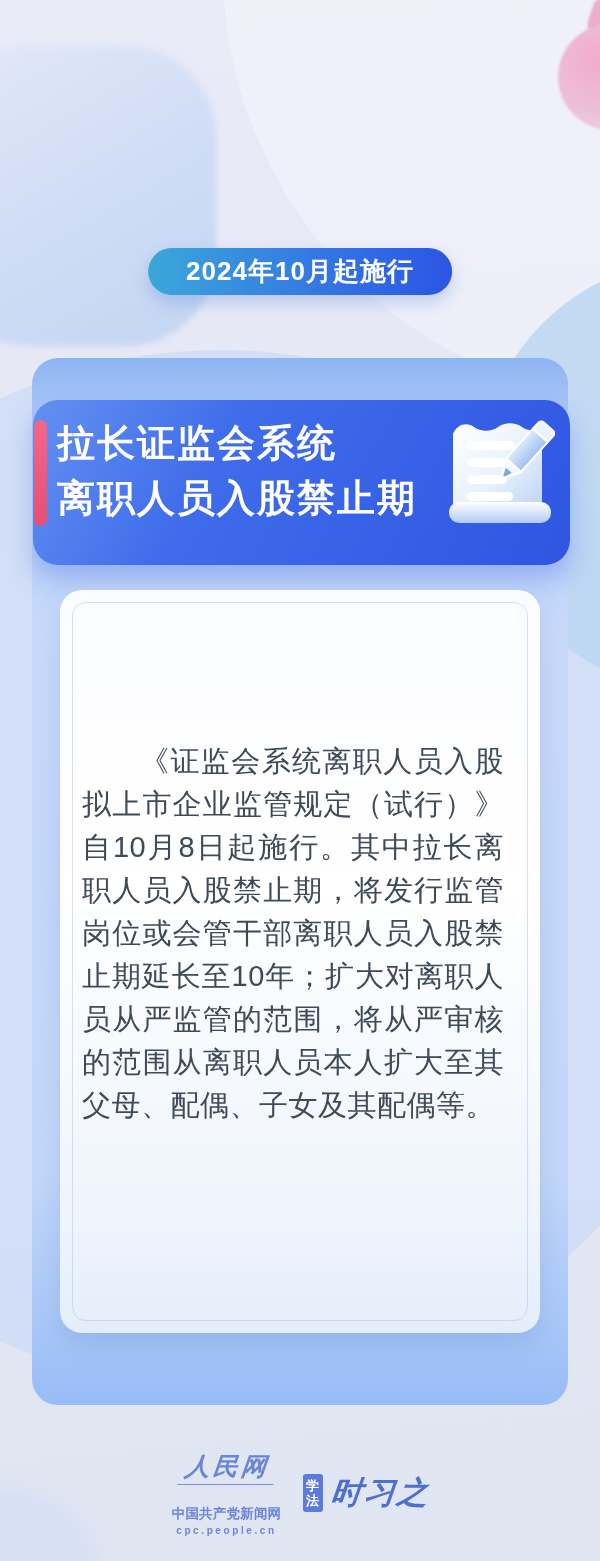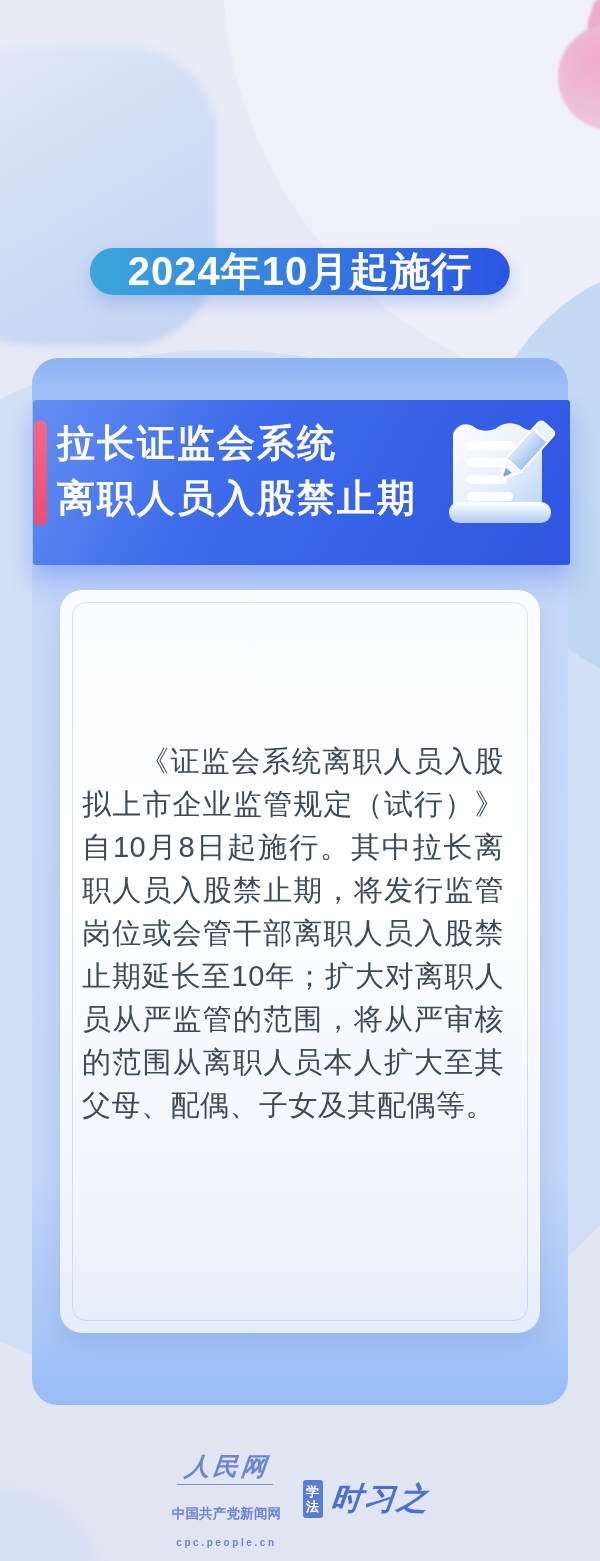--- a/index.html
+++ b/index.html
@@ -21,29 +21,29 @@
     background:radial-gradient(circle at 38% 35%,#F2ABCB 0%,#ECC0DA 55%,rgba(236,202,226,0.55) 100%);
     filter:blur(1px);}
   .circle-bl{left:-80px;top:1488px;width:180px;height:180px;border-radius:50%;
     background:rgba(214,224,245,0.9);filter:blur(7px);}
 
   .page-title{position:absolute;top:66px;left:0;width:100%;text-align:center;z-index:2;
     color:#2463DE;font-weight:900;font-size:72px;line-height:82px;letter-spacing:5px;}
   .date-badge{position:absolute;top:248px;left:50%;transform:translateX(-50%);z-index:2;
     height:47px;line-height:47px;padding:0 38px;border-radius:26px;white-space:nowrap;
     background:linear-gradient(90deg,#3BA7D9 0%,#3478E3 55%,#2B55E4 100%);
-    color:#FFFFFF;font-size:40px;font-weight:800;letter-spacing:1px;
+    color:#FFFFFF;font-size:26px;font-weight:800;letter-spacing:1px;
     box-shadow:0 8px 16px rgba(55,110,220,0.25);}
 
   .outer-card{position:absolute;left:32px;top:358px;width:536px;height:1047px;z-index:1;
     border-radius:26px;
     background:linear-gradient(180deg,#8EB4F3 0%,#AECAF7 6%,#C8DAFA 26%,#C3D7F9 78%,#A5C5F7 94%,#98BCF6 100%);}
 
   .header-card{position:absolute;left:33px;top:400px;width:537px;height:165px;z-index:3;
-    border-radius:3px;
+    border-radius:25px;
     background:linear-gradient(120deg,#6490F2 0%,#3E6CEA 35%,#2F55E2 100%);
     box-shadow:0 14px 26px rgba(47,85,226,0.30);}
   .accent-bar{position:absolute;left:1px;top:20px;width:13px;height:106px;border-radius:7px;
     background:linear-gradient(180deg,#F2678A 0%,#E84E74 100%);}
   .header-text{position:absolute;left:24px;top:16px;color:#FFFFFF;
     font-size:38px;font-weight:800;line-height:55px;letter-spacing:2px;}
   .doc-icon{position:absolute;left:408px;top:16px;}
 
   .white-card{position:absolute;left:60px;top:590px;width:480px;height:743px;z-index:3;
     border-radius:22px;
@@ -55,21 +55,21 @@
     font-size:29px;line-height:43px;letter-spacing:0.5px;color:#3E4A58;
     font-weight:500;text-indent:58px;text-align:justify;}
 
   .footer{position:absolute;top:1450px;left:0;width:100%;z-index:2;
     display:flex;justify-content:center;align-items:center;gap:20px;color:#6B84D6;}
   .people-logo{text-align:center;width:112px;}
   .people-script{display:inline-block;font-size:25px;font-style:italic;font-weight:700;
     letter-spacing:3px;transform:skewX(-6deg);padding:0 6px 1px 6px;
     border-bottom:1.5px solid #7A90DA;}
   .people-name{font-size:13.5px;font-weight:700;margin-top:20px;letter-spacing:0.2px;}
-  .people-url{font-size:10px;font-weight:600;letter-spacing:2.6px;margin-top:14px;}
+  .people-url{font-size:10px;font-weight:600;letter-spacing:2.6px;margin-top:2px;}
   .xuefa-group{display:flex;align-items:center;gap:8px;}
   .xuefa-box{width:20px;height:38px;background:#5C7BD8;border-radius:3px;color:#FFFFFF;
     font-size:13px;font-weight:700;line-height:15px;display:flex;flex-direction:column;
     align-items:center;justify-content:center;}
   .shixizhi{font-size:31px;font-weight:900;color:#4D6FD2;font-style:italic;
     letter-spacing:2px;transform:skewX(-6deg);}
 </style>
 </head>
 <body>
 

